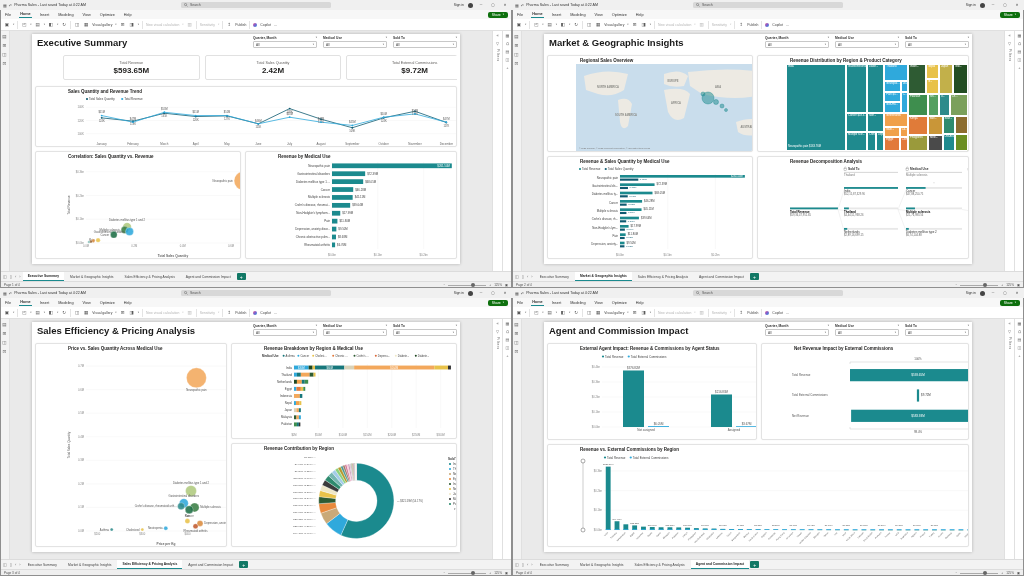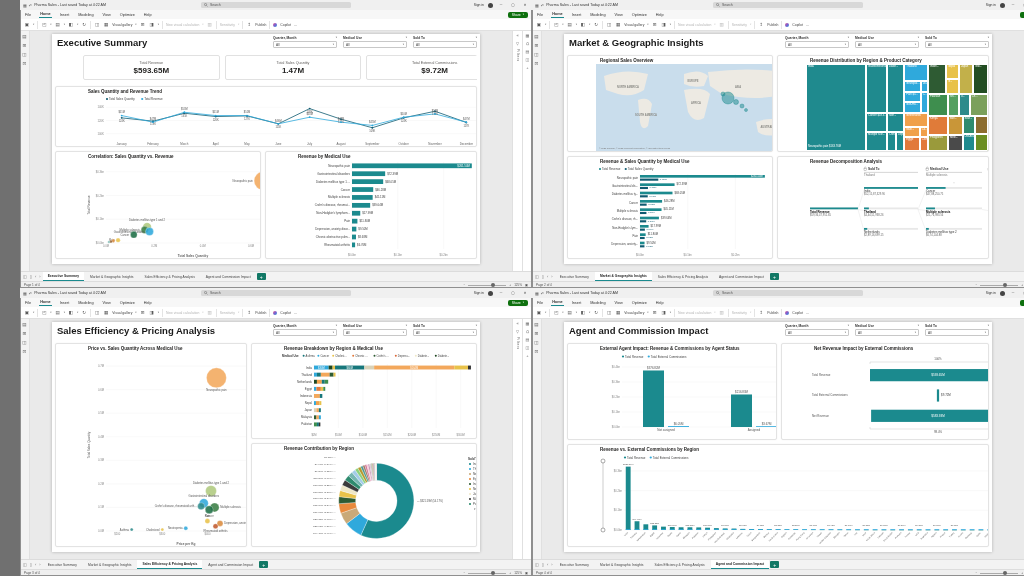--- a/index.html
+++ b/index.html
@@ -1,18 +1,18 @@
 <!DOCTYPE html>
 <html><head>
 <meta charset="utf-8">
 <style>
   html,body{margin:0;padding:0;background:#707070;}
   *{box-sizing:border-box;font-family:"Liberation Sans",sans-serif;}
   .grid{width:1024px;height:576px;display:grid;grid-template-columns:512px 512px;grid-template-rows:288px 288px;}
-  .win{width:512px;height:288px;background:#EAEAEA;display:flex;flex-direction:column;overflow:hidden;outline:1px solid #8f8f8f;outline-offset:-1px;position:relative;margin-left:20px;}
+  .win{width:512px;height:288px;background:#EAEAEA;display:flex;flex-direction:column;overflow:hidden;outline:1px solid #8f8f8f;outline-offset:-1px;position:relative;}
   
   .titlebar{height:10px;background:#F0F0F0;display:flex;align-items:center;padding:0 3px;flex:0 0 auto;position:relative;}
   .tb-ico{font-size:4px;color:#555;margin-right:2px;}
   .tb-title{font-size:3.6px;color:#333;white-space:nowrap;}
   .tb-search{position:absolute;left:50%;transform:translateX(-50%);width:150px;height:6.5px;background:#D8D8D8;border-radius:1.5px;display:flex;align-items:center;padding:0 3px;color:#555;font-size:3.4px;gap:2px;}
   .tb-right{margin-left:auto;display:flex;align-items:center;gap:4px;}
   .tb-signin{font-size:3.4px;color:#333;}
   .tb-avatar{width:5px;height:5px;border-radius:50%;background:#444;display:inline-block;}
   .winbtn{font-size:3.6px;color:#444;width:8px;text-align:center;}
   
@@ -182,21 +182,21 @@
             </div>
             <div class="visual" style="left: 3px; top: 21px; width: 422px; height: 27px; border: none; box-shadow: none;">
               <div class="vbody" style="border: none;">
                 <div class="kpirow" style="left: 0px; top: 0px; width: 420px; height: 25px; position: absolute;">
                   <div class="kpicard">
                     <div class="kpilabel">Total Revenue</div>
                     <div class="kpivalue">$593.65M</div>
                   </div>
                   <div class="kpicard">
                     <div class="kpilabel">Total Sales Quantity</div>
-                    <div class="kpivalue">1.47M</div>
+                    <div class="kpivalue">2.42M</div>
                   </div>
                   <div class="kpicard">
                     <div class="kpilabel">Total External Commissions</div>
                     <div class="kpivalue">$9.72M</div>
                   </div>
                 </div>
               </div>
             </div>
             <div class="visual" style="left: 3px; top: 52px; width: 422px; height: 61px;">
               <div class="vtitle">Sales Quantity and Revenue Trend</div>

